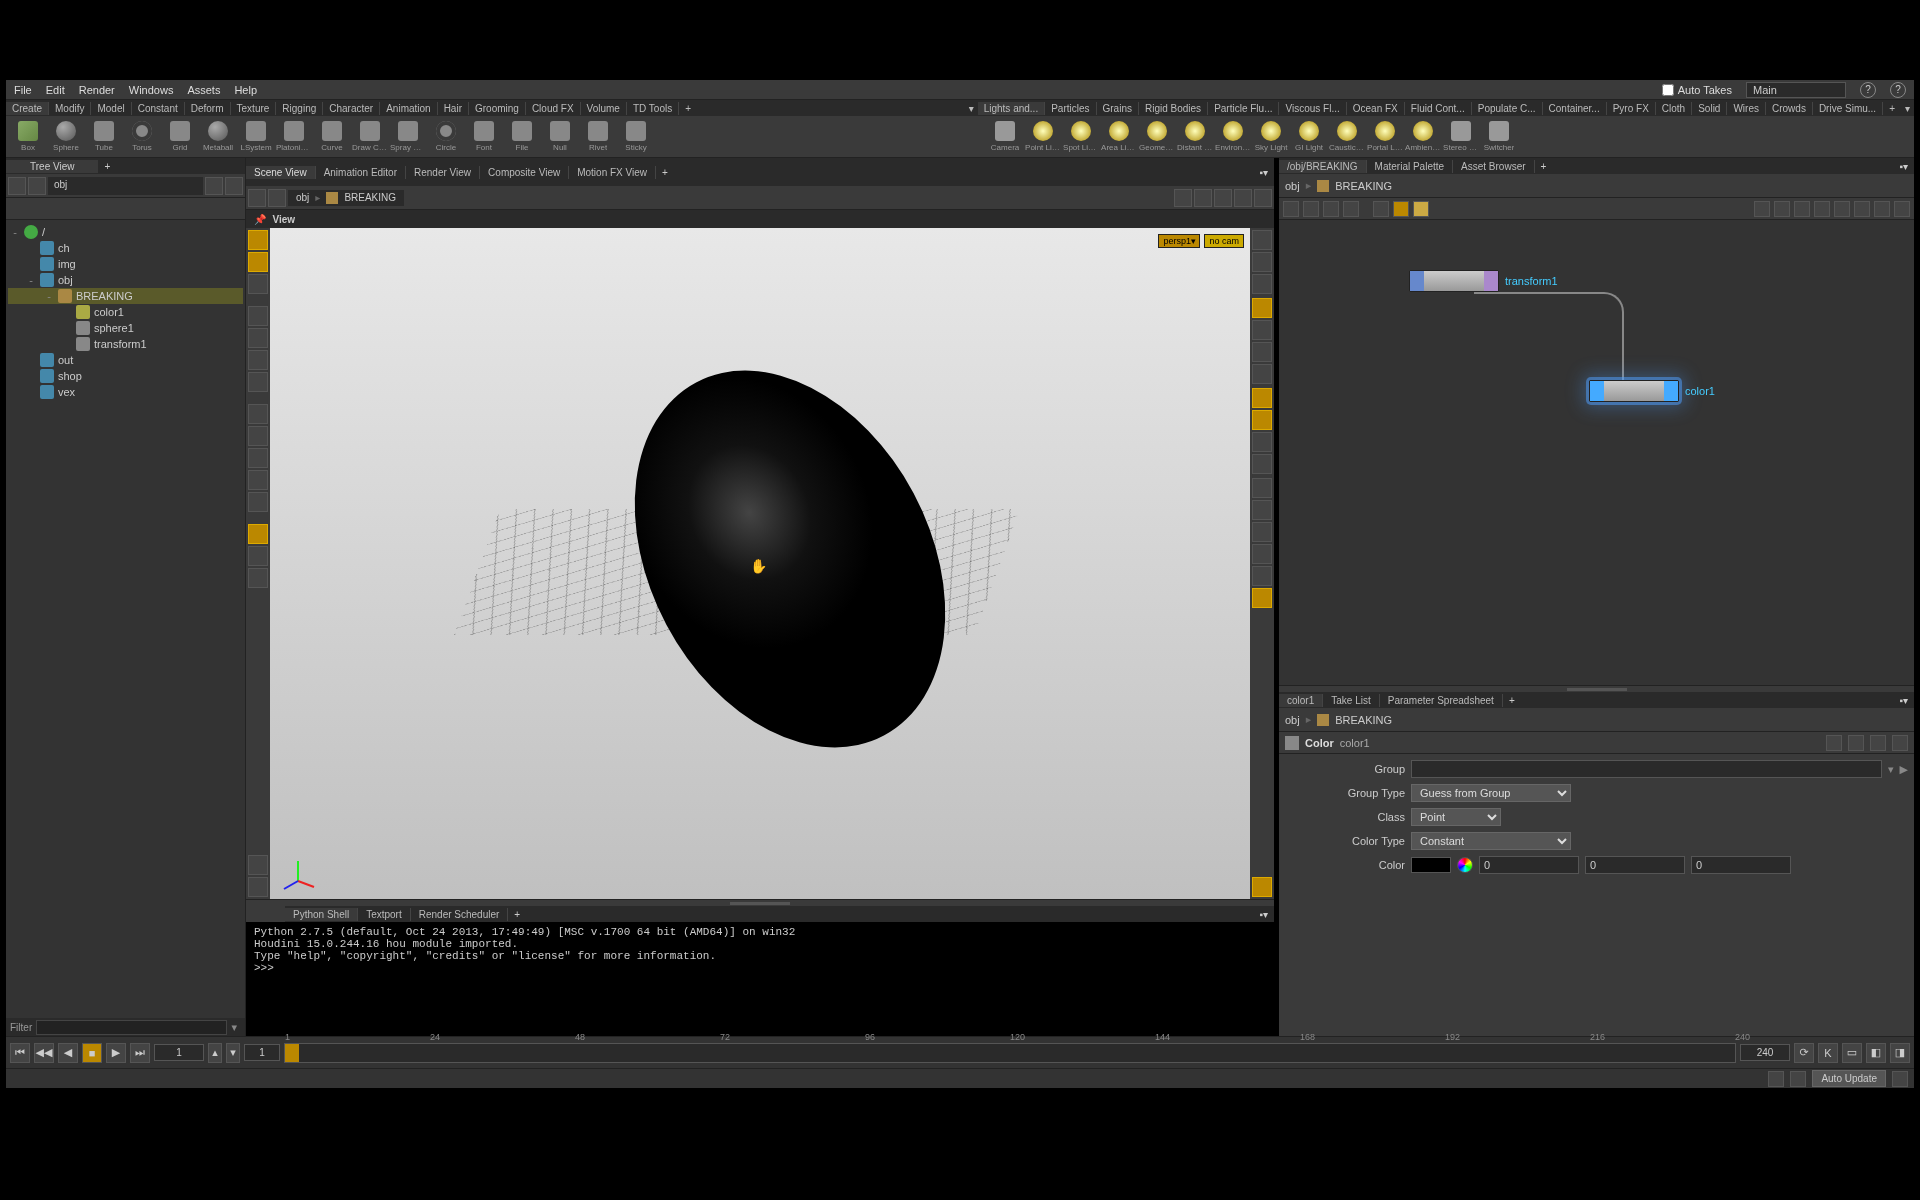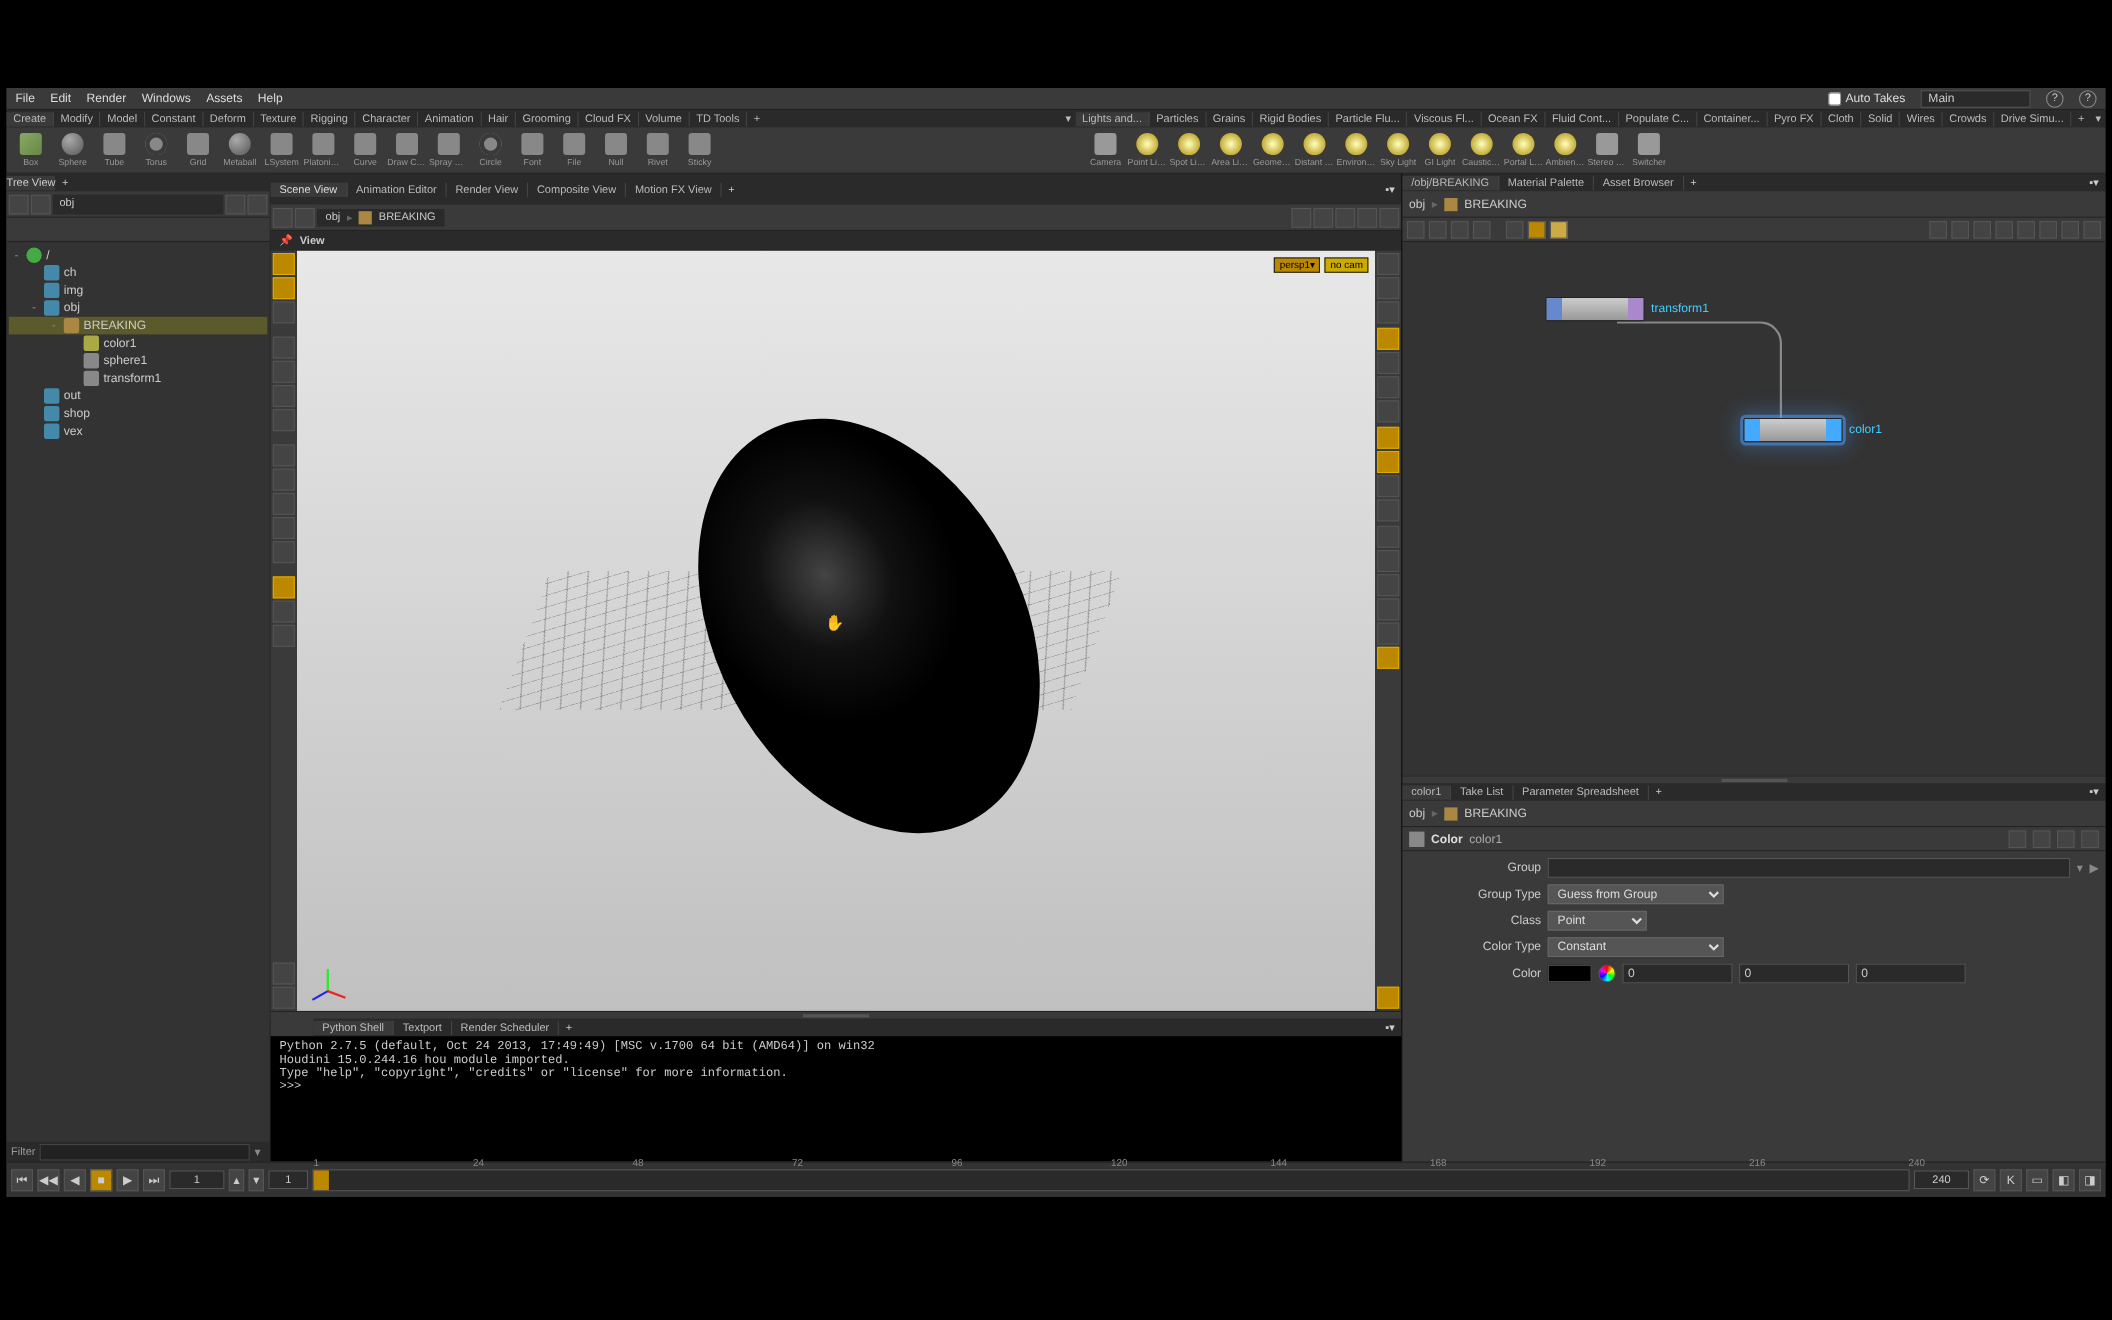--- a/index.html
+++ b/index.html
@@ -34,21 +34,21 @@
 .ico.torus { background: #888; border-radius: 50%; box-shadow: inset 0 0 0 4px #3a3a3a; }
 .ico.light { background: radial-gradient(circle,#ffb,#a80); border-radius: 50%; }
 .ico.cam { background: #999; }
 
 
 .main { flex: 1; display: flex; min-height: 0; }
 
 
 .left-panel { width: 240px; background: #333; display: flex; flex-direction: column; border-right: 1px solid #222; }
 .panel-tabs { height: 16px; background: #2a2a2a; display: flex; align-items: center; font-size: 10px; }
-.panel-tabs .tab { padding: 1px 0; background: #3a3a3a; color: #ccc; }
+.panel-tabs .tab { padding: 1px 24px; background: #3a3a3a; color: #ccc; }
 .panel-tabs .plus { padding: 1px 6px; }
 .nav-bar { height: 24px; background: #3a3a3a; display: flex; align-items: center; padding: 2px; gap: 2px; border-bottom: 1px solid #222; }
 .nav-bar .nbtn { width: 18px; height: 18px; background: #444; border: 1px solid #555; cursor: pointer; }
 .nav-bar .path { flex: 1; background: #2a2a2a; height: 18px; padding: 2px 6px; font-size: 10px; }
 .tree { flex: 1; background: #333; padding: 4px 2px; overflow: auto; }
 .tree-item { display: flex; align-items: center; padding: 1px 2px; gap: 4px; cursor: pointer; }
 .tree-item.selected { background: #5a5a2a; }
 .tree-item .exp { width: 10px; text-align: center; color: #888; }
 .tree-item .tico { width: 14px; height: 14px; border-radius: 2px; }
 .tree-item .tlbl { color: #ccc; font-size: 11px; }
@@ -108,21 +108,21 @@
 .vp-right-tools .vt.amber { background: #b80; border-color: #da0; }
 
 
 .console-panel { height: 136px; display: flex; flex-direction: column; }
 .console-tabs { height: 16px; background: #2a2a2a; display: flex; align-items: center; font-size: 10px; margin-left: 39px; }
 .console-tabs .tab { padding: 1px 8px; color: #bbb; border-right: 1px solid #444; }
 .console-tabs .tab.active { background: #3a3a3a; }
 .console-body { flex: 1; background: #000; color: #ccc; font-family: "Courier New", monospace; font-size: 11px; padding: 4px 8px; white-space: pre; overflow: auto; }
 
 
-.right-col { width: 640px; display: flex; flex-direction: column; border-left: 1px solid #000000; }
+.right-col { width: 640px; display: flex; flex-direction: column; border-left: 5px solid #000000; }
 
 
 .network-panel { flex: 1; display: flex; flex-direction: column; min-height: 0; border-bottom: 1px solid #222; }
 .net-tabs { height: 16px; background: #2a2a2a; display: flex; align-items: center; font-size: 10px; }
 .net-tabs .tab { padding: 1px 8px; color: #bbb; border-right: 1px solid #444; }
 .net-tabs .tab.active { background: #3a3a3a; }
 .net-nav { height: 24px; background: #3a3a3a; display: flex; align-items: center; padding: 2px; gap: 2px; border-bottom: 1px solid #222; }
 .net-toolbar { height: 22px; background: #3a3a3a; display: flex; align-items: center; padding: 2px 4px; gap: 4px; border-bottom: 1px solid #222; }
 .net-toolbar .tb { width: 16px; height: 16px; background: #444; border: 1px solid #555; }
 .net-toolbar .tb.amber { background: #b80; }
@@ -737,14 +737,21 @@
         <span class="tick" style="left: 100%;">240</span>
       </div>
     <input class="frame-in" value="240" style="">
     <div class="pb">⟳</div>
     <div class="pb">K</div>
     <div class="pb">▭</div>
     <div class="pb">◧</div>
     <div class="pb">◨</div>
   </div>
 
+  <div class="statusbar">
+    <div class="spacer"></div>
+    <div class="sb"></div>
+    <div class="sb"></div>
+    <div class="autoupdate">Auto Update</div>
+    <div class="sb"></div>
+  </div>
 
 </div>
 
 </body></html>

